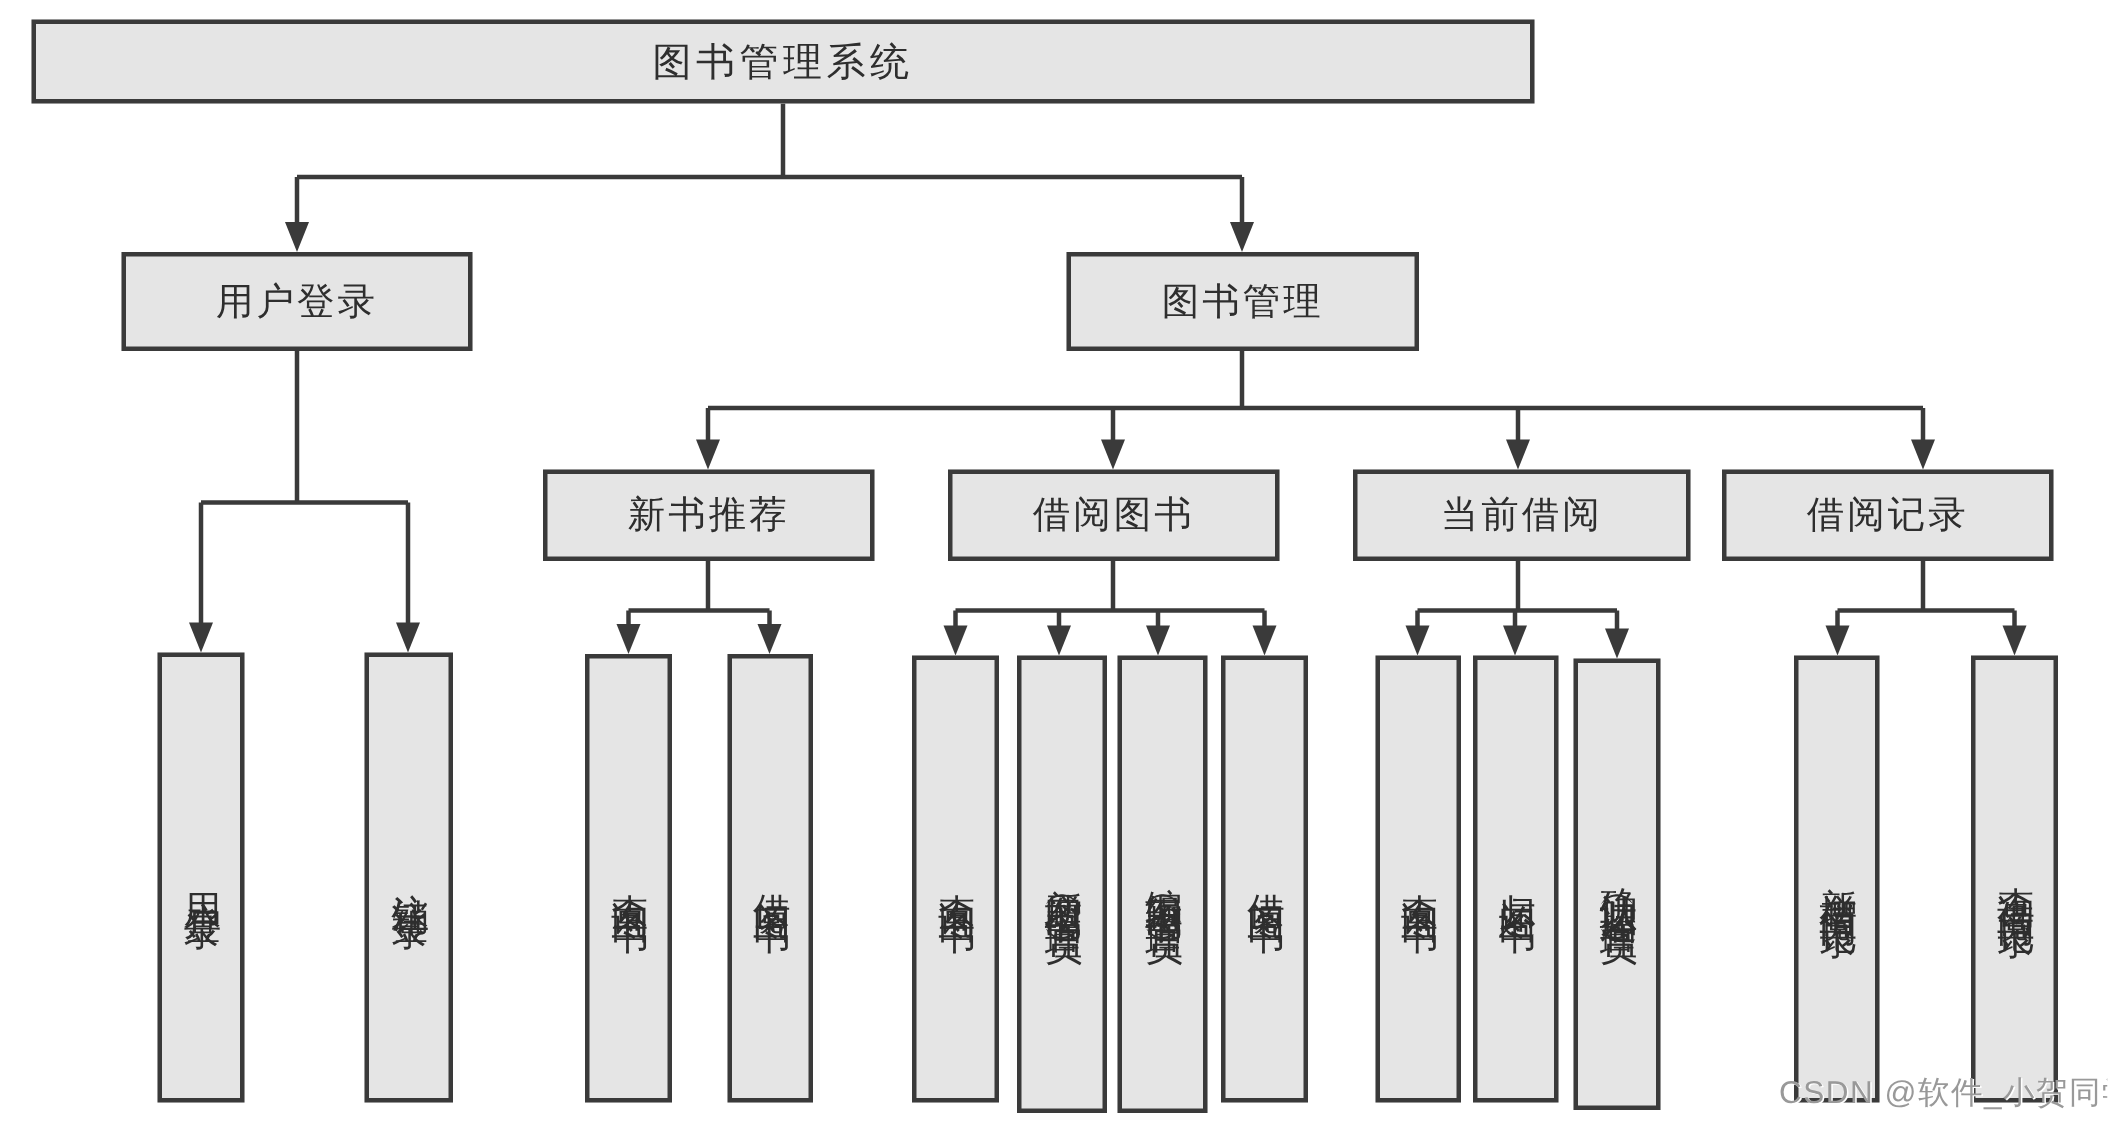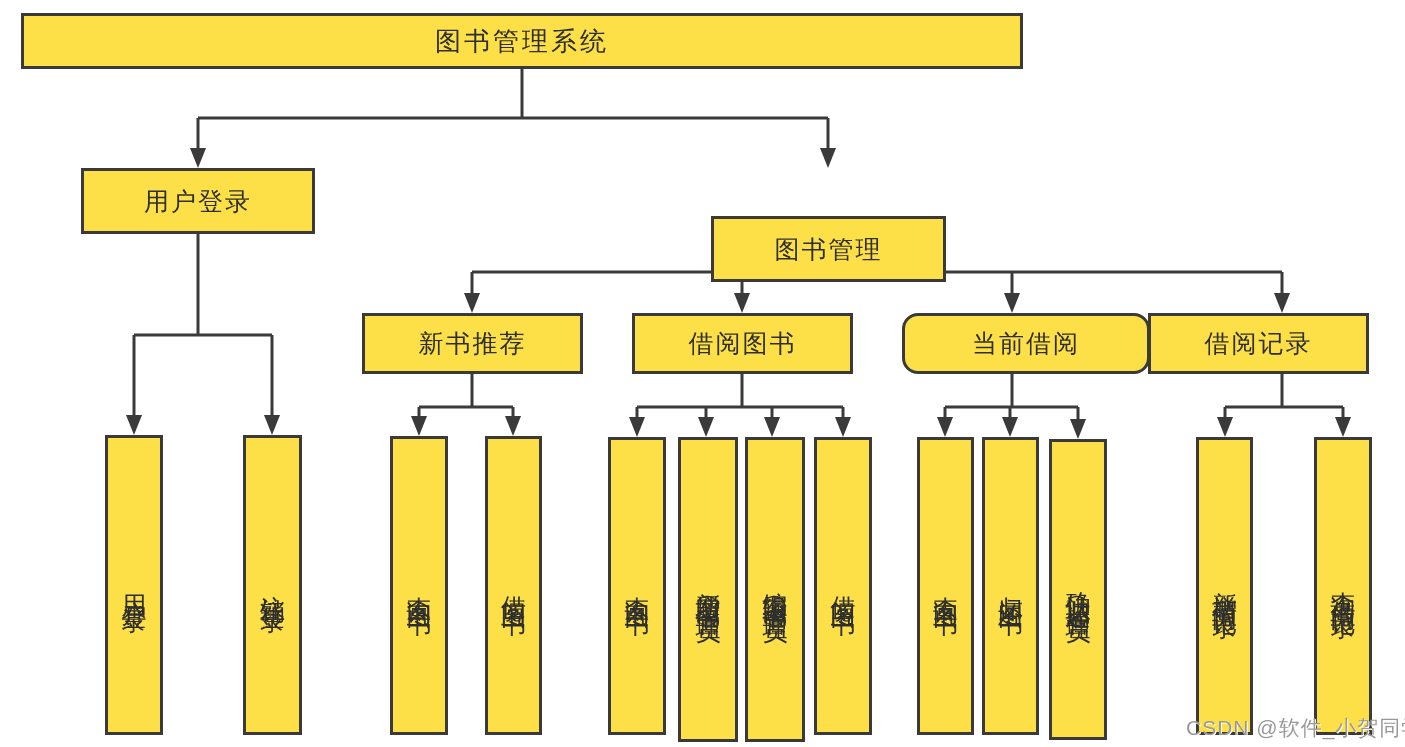--- a/index.html
+++ b/index.html
@@ -14,21 +14,21 @@
   #connectors {
     position: absolute;
     left: 0; top: 0;
     width: 1405px; height: 747px;
     pointer-events: none;
   }
   .node {
     position: absolute;
     box-sizing: border-box;
     border: 3px solid #3a3a3a;
-    background: #fde047;
+    background: #e5e5e5;
     display: flex;
     align-items: center;
     justify-content: center;
     color: #2e2e2e;
   }
   .hlabel {
     font-size: 25px;
     letter-spacing: 2px;
     white-space: nowrap;
     line-height: 1;
@@ -133,31 +133,31 @@
     </g>
   </svg>
 
   <div class="node root" style="left:21px; top:13px; width:1002px; height:56px;">
     <span class="hlabel">图书管理系统</span>
   </div>
 
   <div class="node" style="left:81px; top:168px; width:234px; height:66px;">
     <span class="hlabel">用户登录</span>
   </div>
-  <div class="node" style="left:711px; top:168px; width:235px; height:66px;margin-top:48px;">
+  <div class="node" style="left:711px; top:168px; width:235px; height:66px;">
     <span class="hlabel">图书管理</span>
   </div>
 
   <div class="node" style="left:362px; top:313px; width:221px; height:61px;">
     <span class="hlabel">新书推荐</span>
   </div>
   <div class="node" style="left:632px; top:313px; width:221px; height:61px;">
     <span class="hlabel">借阅图书</span>
   </div>
-  <div class="node" style="left:902px; top:313px; width:248px; height:61px;border-radius:16px;">
+  <div class="node" style="left:902px; top:313px; width:225px; height:61px;">
     <span class="hlabel">当前借阅</span>
   </div>
   <div class="node" style="left:1148px; top:313px; width:221px; height:61px;">
     <span class="hlabel">借阅记录</span>
   </div>
 
   <div class="node" style="left:105px; top:435px; width:58px; height:300px;">
     <span class="vlabel">用户登录</span>
   </div>
   <div class="node" style="left:243px; top:435px; width:59px; height:300px;">

